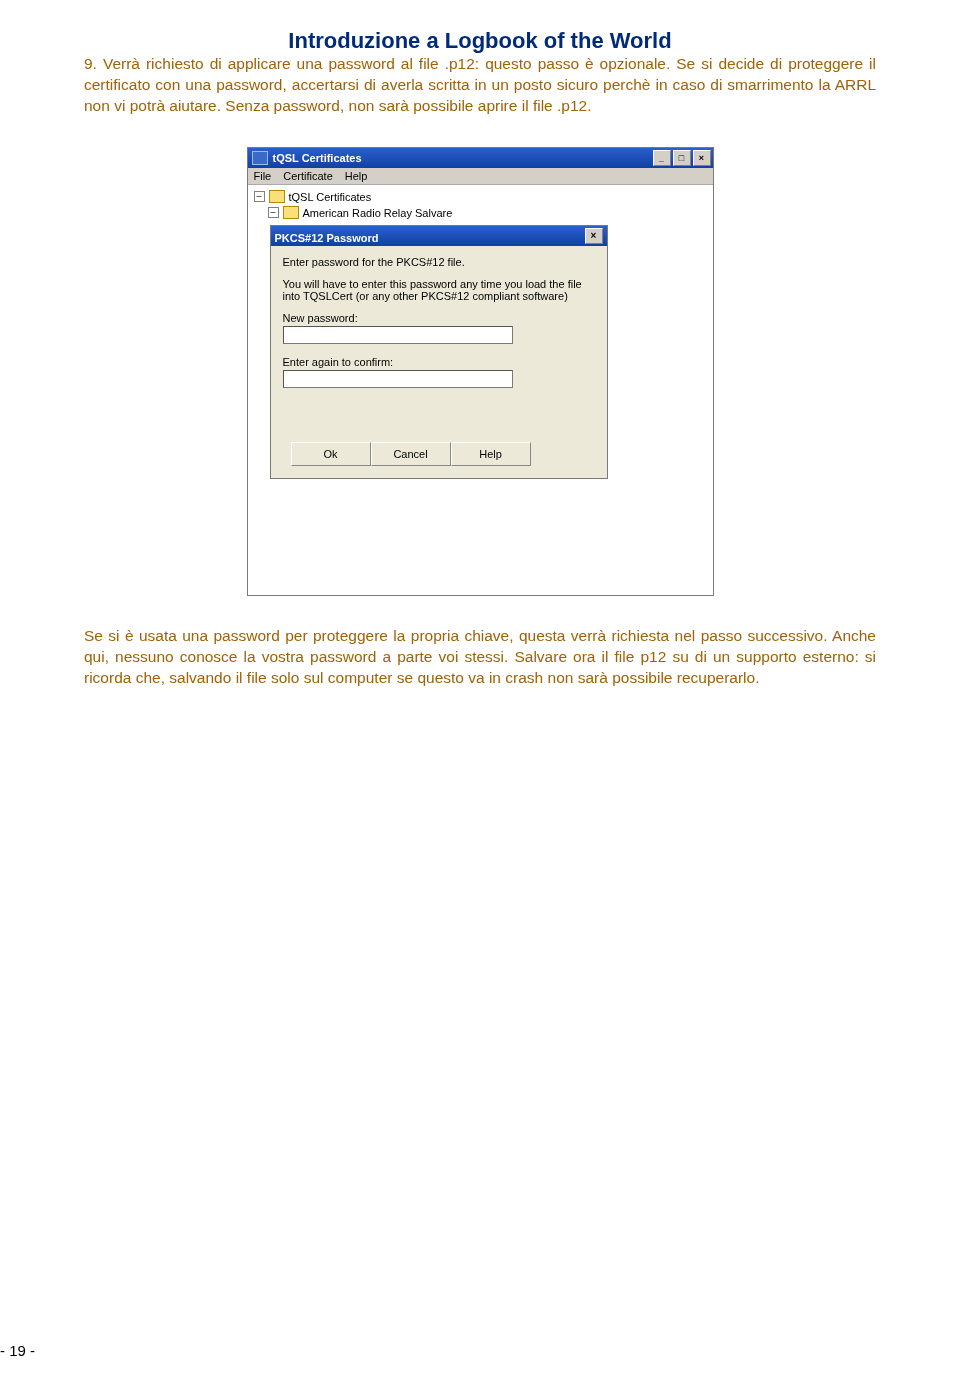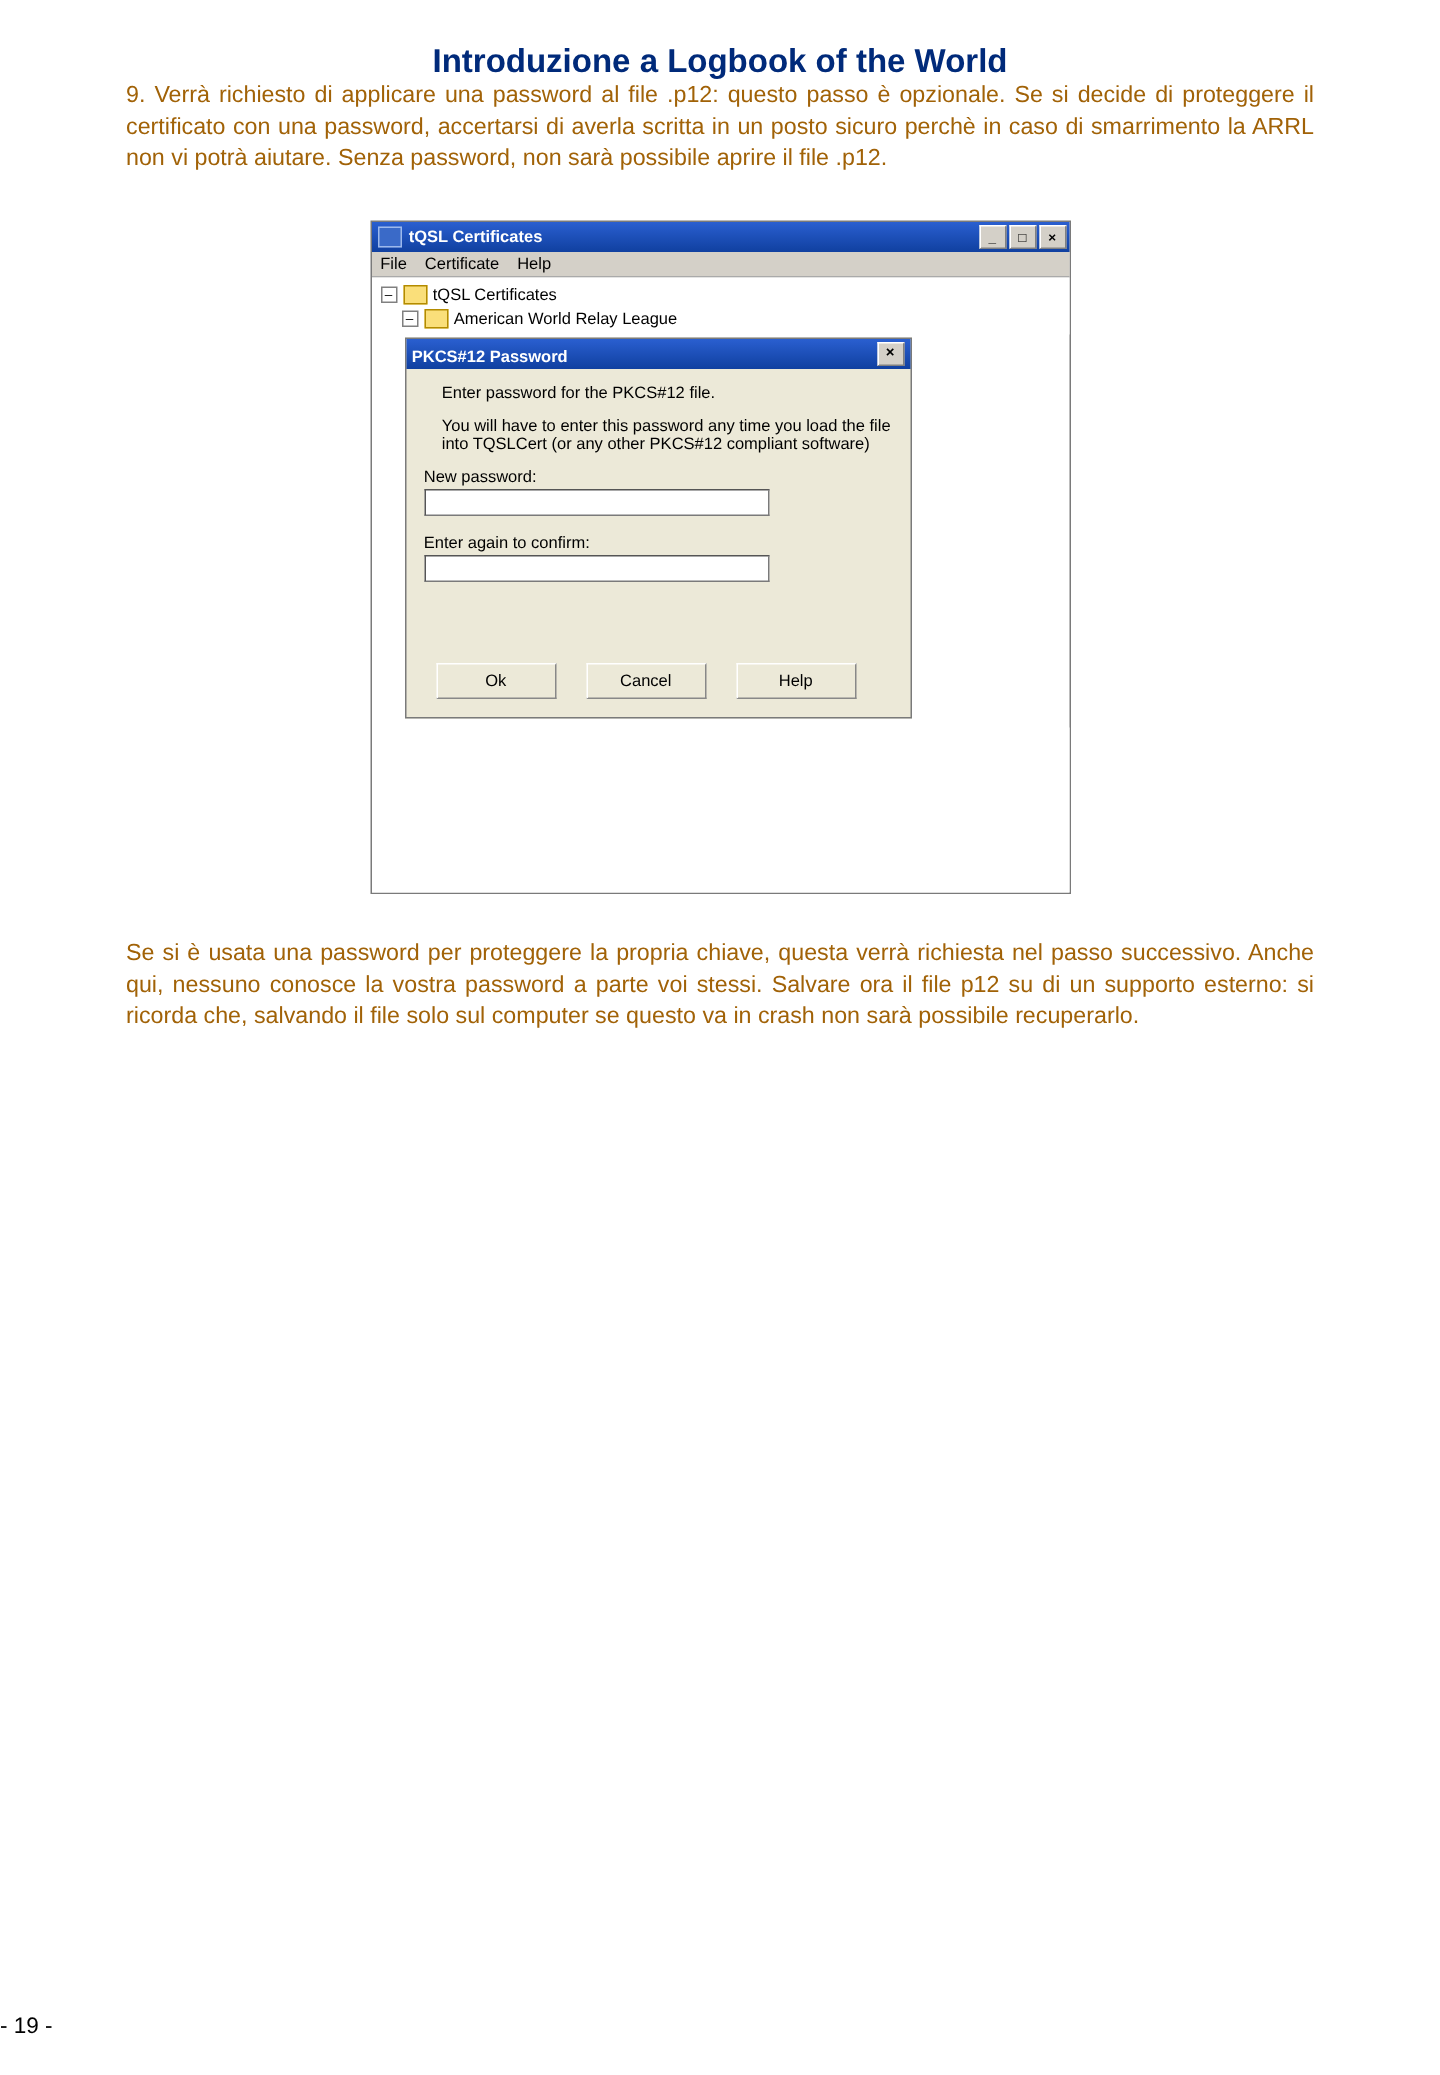--- a/index.html
+++ b/index.html
@@ -141,37 +141,36 @@
     display: flex;
     align-items: center;
     justify-content: center;
     color:#000;
     font-size: 10px;
     font-weight: bold;
   }
   .dlg-body {
     padding: 10px 12px 6px 12px;
   }
-  .dlg-body p { margin: 0 0 10px 12px; font-size:11px; }
+  .dlg-body p { margin: 0 0 10px 0; font-size:11px; }
   .field-label { font-size: 11px; margin-top: 4px; }
   .textbox {
     width: 230px;
     height: 18px;
     border: 1px solid #7a7a7a;
     border-top-color:#555;
     border-left-color:#555;
     background: #fff;
     box-sizing: border-box;
     margin: 2px 0 8px 0;
     padding: 1px 3px;
     font-size: 11px;
   }
   .dlg-buttons {
     display: flex;
-    gap: 20px;
     justify-content: flex-start;
     padding: 40px 12px 12px 20px;
   }
   .dbtn {
     width: 78px;
     height: 22px;
     background: #ece9d8;
     border: 1px solid #888;
     border-top-color:#fff;
     border-left-color:#fff;
@@ -218,21 +217,21 @@
       </div>
       <div class="tree">
         <div class="tree-row">
           <div class="tree-toggle">–</div>
           <div class="folder"></div>
           <span>tQSL Certificates</span>
         </div>
         <div class="tree-row indent1">
           <div class="tree-toggle">–</div>
           <div class="folder"></div>
-          <span>American World Relay League</span>
+          <span>American Radio Relay Salvare</span>
         </div>
       </div>
 
       <div class="dlg">
         <div class="dlg-title">
           <span>PKCS#12 Password</span>
           <div class="spacer"></div>
           <div class="xbtn">×</div>
         </div>
         <div class="dlg-body">

